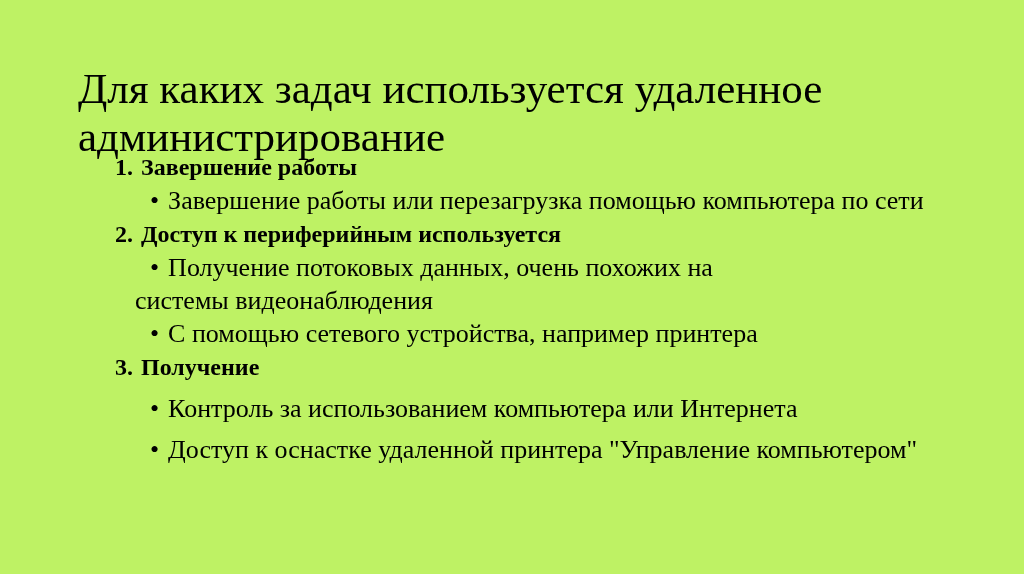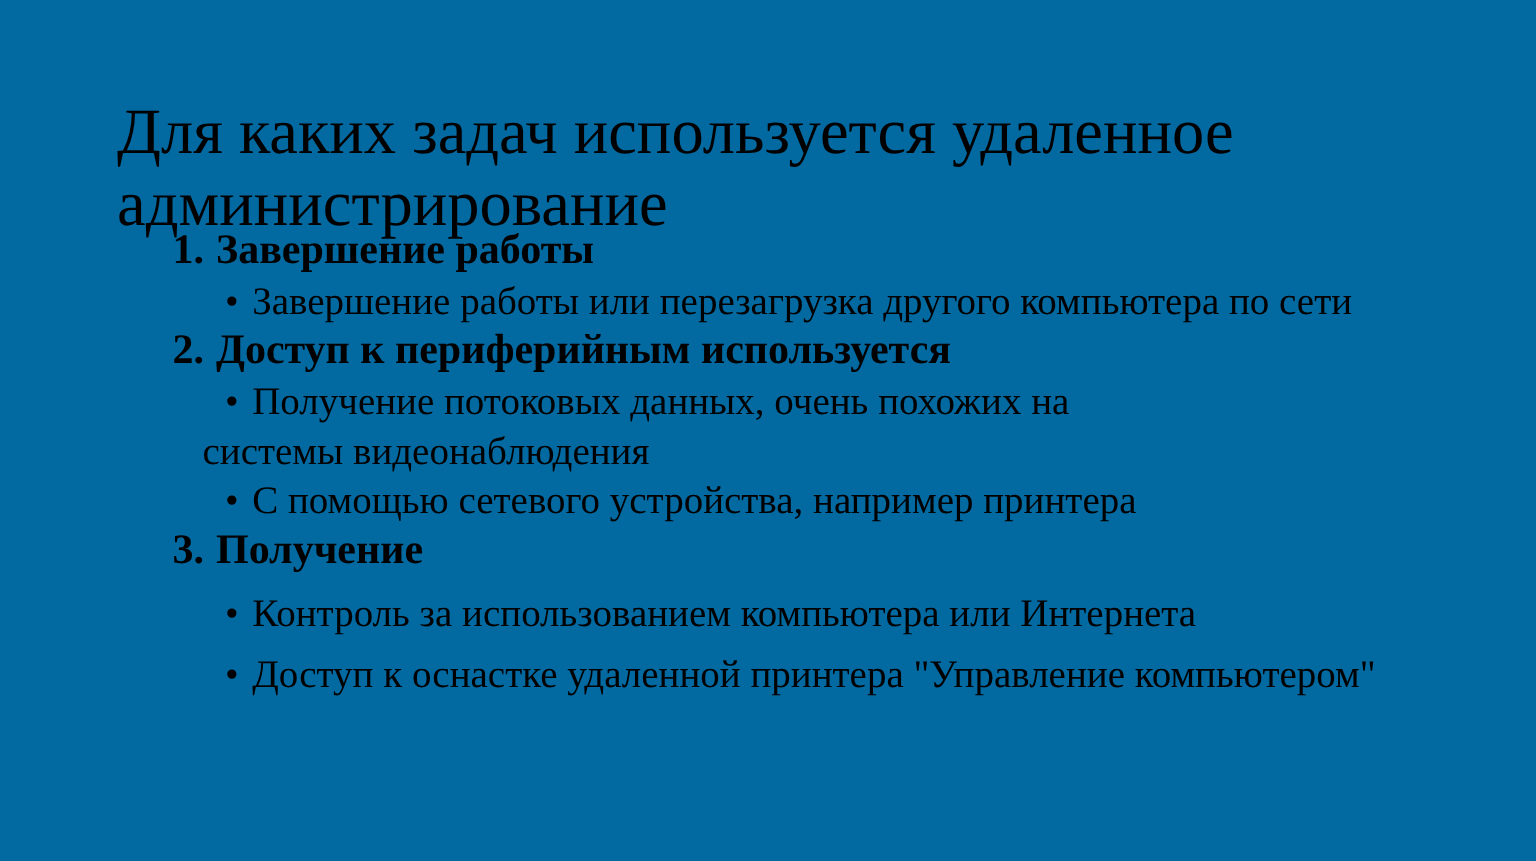--- a/index.html
+++ b/index.html
@@ -9,42 +9,42 @@
   body {
     width: 1024px;
     height: 574px;
     overflow: hidden;
     font-family: "Liberation Serif", "DejaVu Serif", serif;
   }
   .slide {
     position: relative;
     width: 1024px;
     height: 574px;
-    background: #0369a1;
+    background: #bef264;
     color: #000000;
   }
   .slide-title {
     position: absolute;
     left: 78px;
     top: 36px;
     width: 860px;
     font-size: 43px;
     line-height: 48px;
     font-weight: 400;
     color: #000000;
   }
   .content {
     position: absolute;
     left: 115px;
     top: 150px;
     width: 830px;
   }
   .num-heading {
     margin: 0;
-    font-size: 28px;
+    font-size: 24px;
     line-height: 34px;
     font-weight: 700;
   }
   .num-heading .num {
     margin-right: 8px;
   }
   .bullet {
     margin: 0 0 0 20px;
     text-indent: 15px;
     font-size: 26px;
@@ -65,21 +65,21 @@
 <body>
 
 <div class="slide">
 
   <h1 class="slide-title">Для каких задач используется удаленное администрирование</h1>
 
   <div class="content">
 
     <div class="group">
       <p class="num-heading"><span class="num">1.</span><span>Завершение работы</span></p>
-      <p class="bullet"><span class="dot">•</span><span class="btxt">Завершение работы или перезагрузка другого компьютера по сети</span></p>
+      <p class="bullet"><span class="dot">•</span><span class="btxt">Завершение работы или перезагрузка помощью компьютера по сети</span></p>
     </div>
 
     <div class="group">
       <p class="num-heading"><span class="num">2.</span><span>Доступ к периферийным используется</span></p>
       <p class="bullet"><span class="dot">•</span><span class="btxt">Получение потоковых данных, очень похожих на
 системы видеонаблюдения</span></p>
       <p class="bullet"><span class="dot">•</span><span class="btxt">С помощью сетевого устройства, например принтера</span></p>
     </div>
 
     <div class="group group3">

